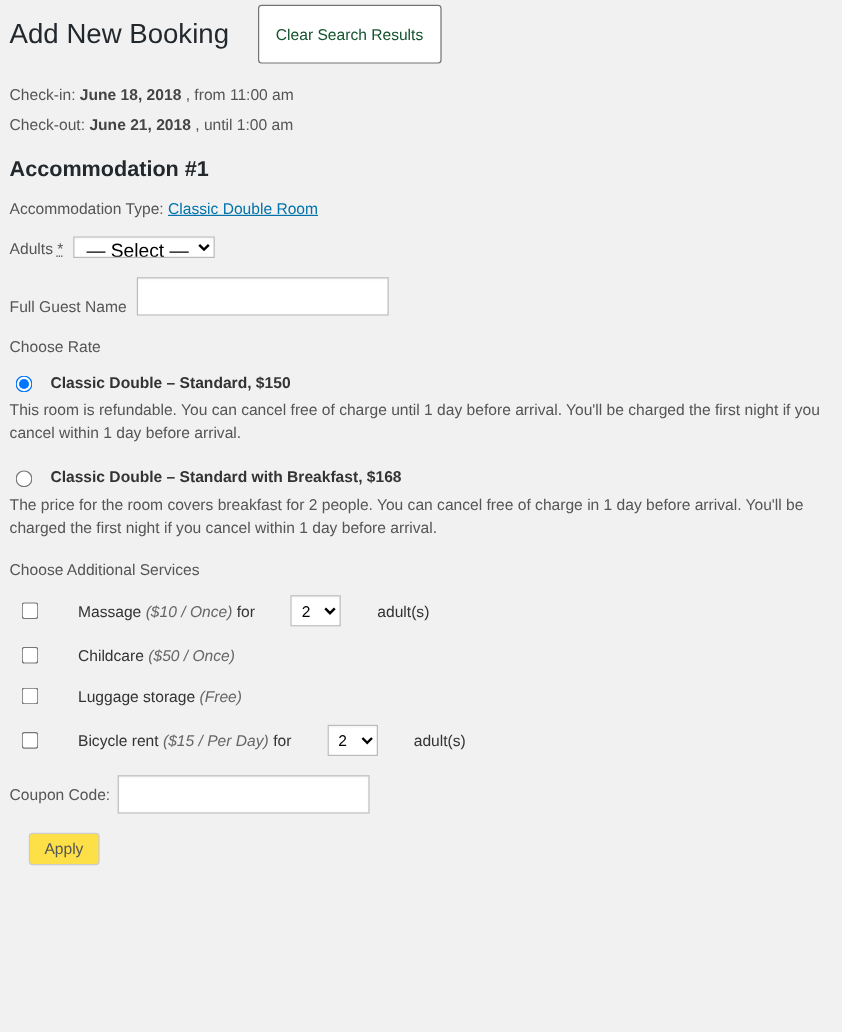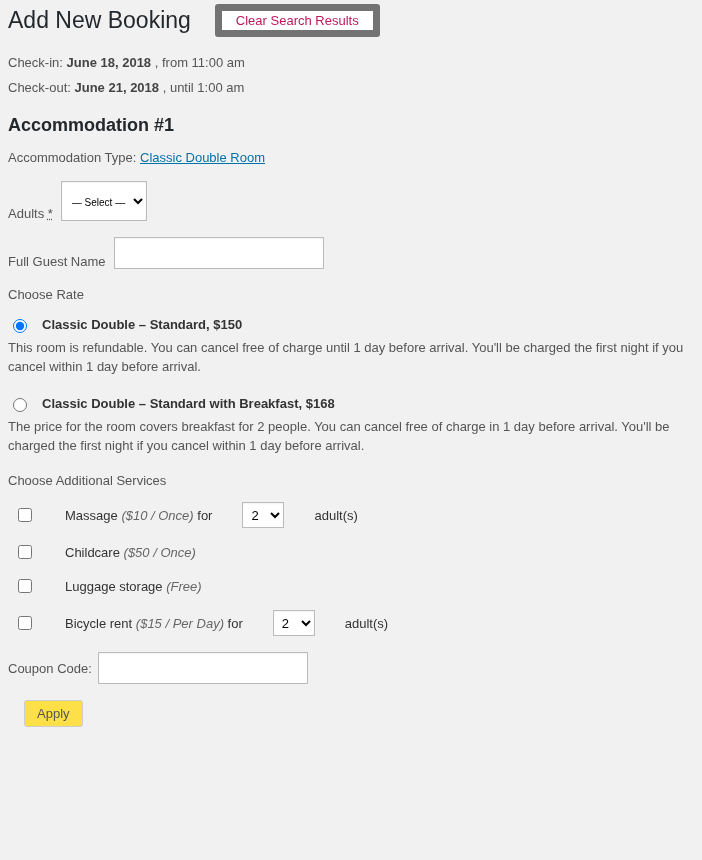--- a/index.html
+++ b/index.html
@@ -30,25 +30,25 @@
     background: #fde047;
     border: 1px solid #ccc;
     border-radius: 3px;
     padding: 5px 12px;
     font-size: 13px;
     cursor: pointer;
     color: #555;
     margin-left: 16px;
   }
   .btn-link {
-    color: #be185d;
+    color: #14532d;
     background: #fff;
-    border: 7px solid #737373;
+    border: 1px solid #737373;
     border-radius: 3px;
-    padding: 2px 14px;
+    padding: 16px 14px;
     font-size: 13px;
     cursor: pointer;
   }
   h2.section-title {
     font-size: 18px;
     font-weight: 600;
     color: #23282d;
     margin: 20px 0 14px 0;
   }
   .meta-row {
@@ -76,22 +76,22 @@
     text-decoration: underline dotted;
   }
   select, input[type="text"] {
     border: 1px solid #bbb;
     background: #fff;
     font-size: 13px;
     padding: 3px 4px;
     box-shadow: inset 0 1px 2px rgba(0,0,0,0.05);
   }
   select.big {
-    height: 40px;
-    font-size: 10px;
+    height: 18px;
+    font-size: 16px;
     padding: 2px 4px 0 6px;
   }
   input.text-wide {
     width: 200px;
     height: 24px;
   }
   .subheading {
     font-size: 13px;
     color: #555;
     margin: 18px 0 14px 0;

